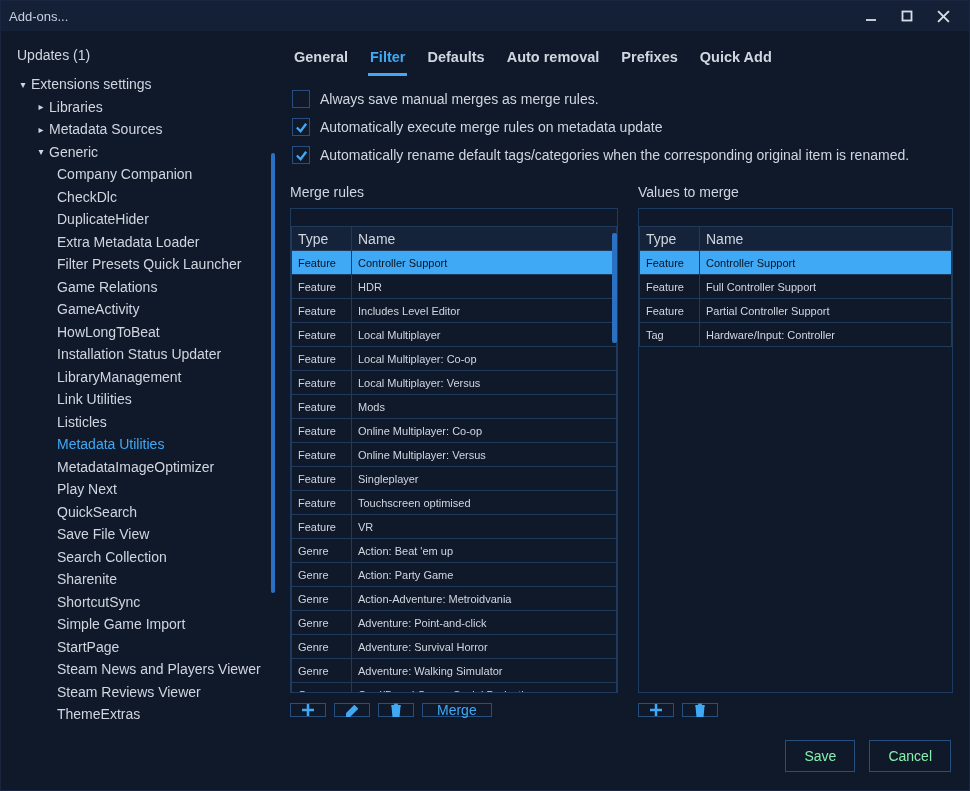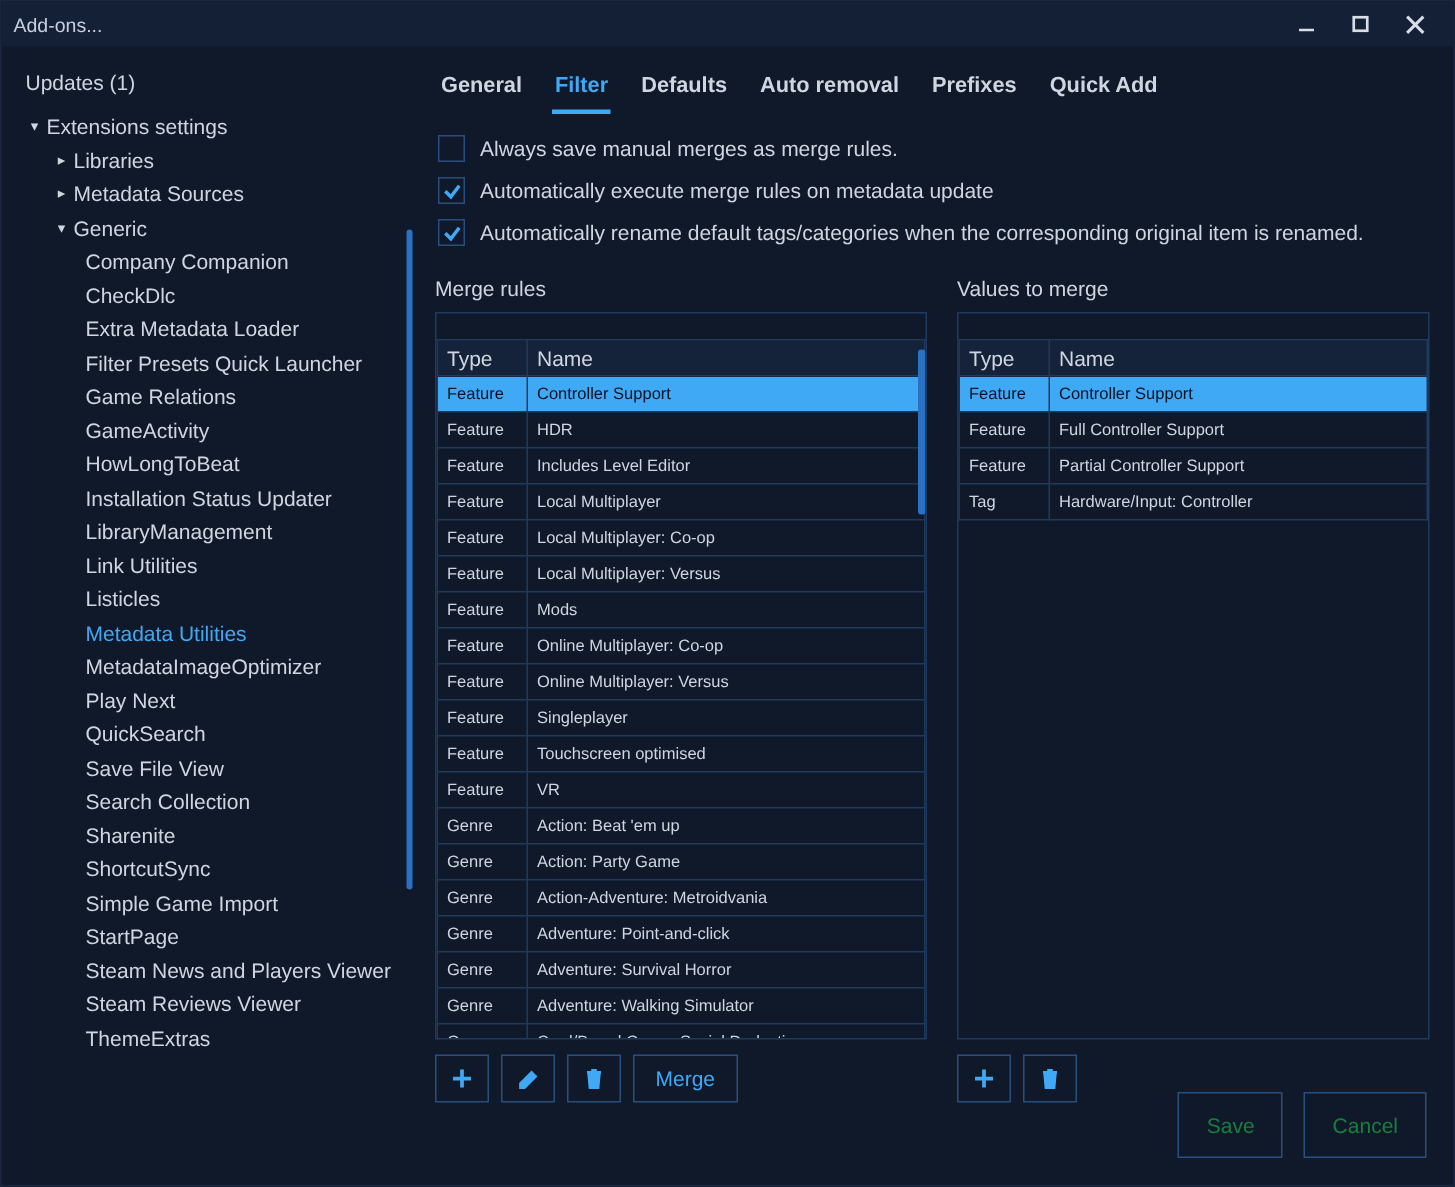--- a/index.html
+++ b/index.html
@@ -183,45 +183,45 @@
     background: #2a71c4;
     border-radius: 2px;
   }
 
   .btn-row {
     display: flex;
     gap: 8px;
     padding: 10px 0 0 0;
   }
   .icon-btn, .text-btn {
-    height: 32px;
+    height: 14px;
     border: 1px solid #28507f;
     background: #10192a;
     color: #3fa9f5;
     display: flex; align-items: center; justify-content: center;
     cursor: pointer;
     font-size: 14px;
   }
   .icon-btn { width: 36px; }
   .text-btn { padding: 0 14px; }
   .icon-btn svg { stroke: #3fa9f5; fill: #3fa9f5; }
 
   
   .footer {
     display: flex;
     justify-content: flex-end;
     gap: 14px;
     padding: 14px 18px 18px 0;
   }
   .dlg-btn {
-    height: 44px;
+    height: 32px;
     padding: 0 18px;
     border: 1px solid #28507f;
     background: #10192a;
-    color: #15803d;
+    color: #86efac;
     display: flex; align-items: center; justify-content: center;
     cursor: pointer;
     font-size: 14px;
   }
 </style>
 </head>
 <body>
 
 <div class="titlebar">
   <span>Add-ons...</span>
@@ -267,20 +267,23 @@
               <span class="arrow">▾</span>
               <span>Generic</span>
             </div>
             <div class="tree-item lvl3">
               <span>Company Companion</span>
             </div>
             <div class="tree-item lvl3">
               <span>CheckDlc</span>
             </div>
             <div class="tree-item lvl3">
+              <span>DuplicateHider</span>
+            </div>
+            <div class="tree-item lvl3">
               <span>Extra Metadata Loader</span>
             </div>
             <div class="tree-item lvl3">
               <span>Filter Presets Quick Launcher</span>
             </div>
             <div class="tree-item lvl3">
               <span>Game Relations</span>
             </div>
             <div class="tree-item lvl3">
               <span>GameActivity</span>

